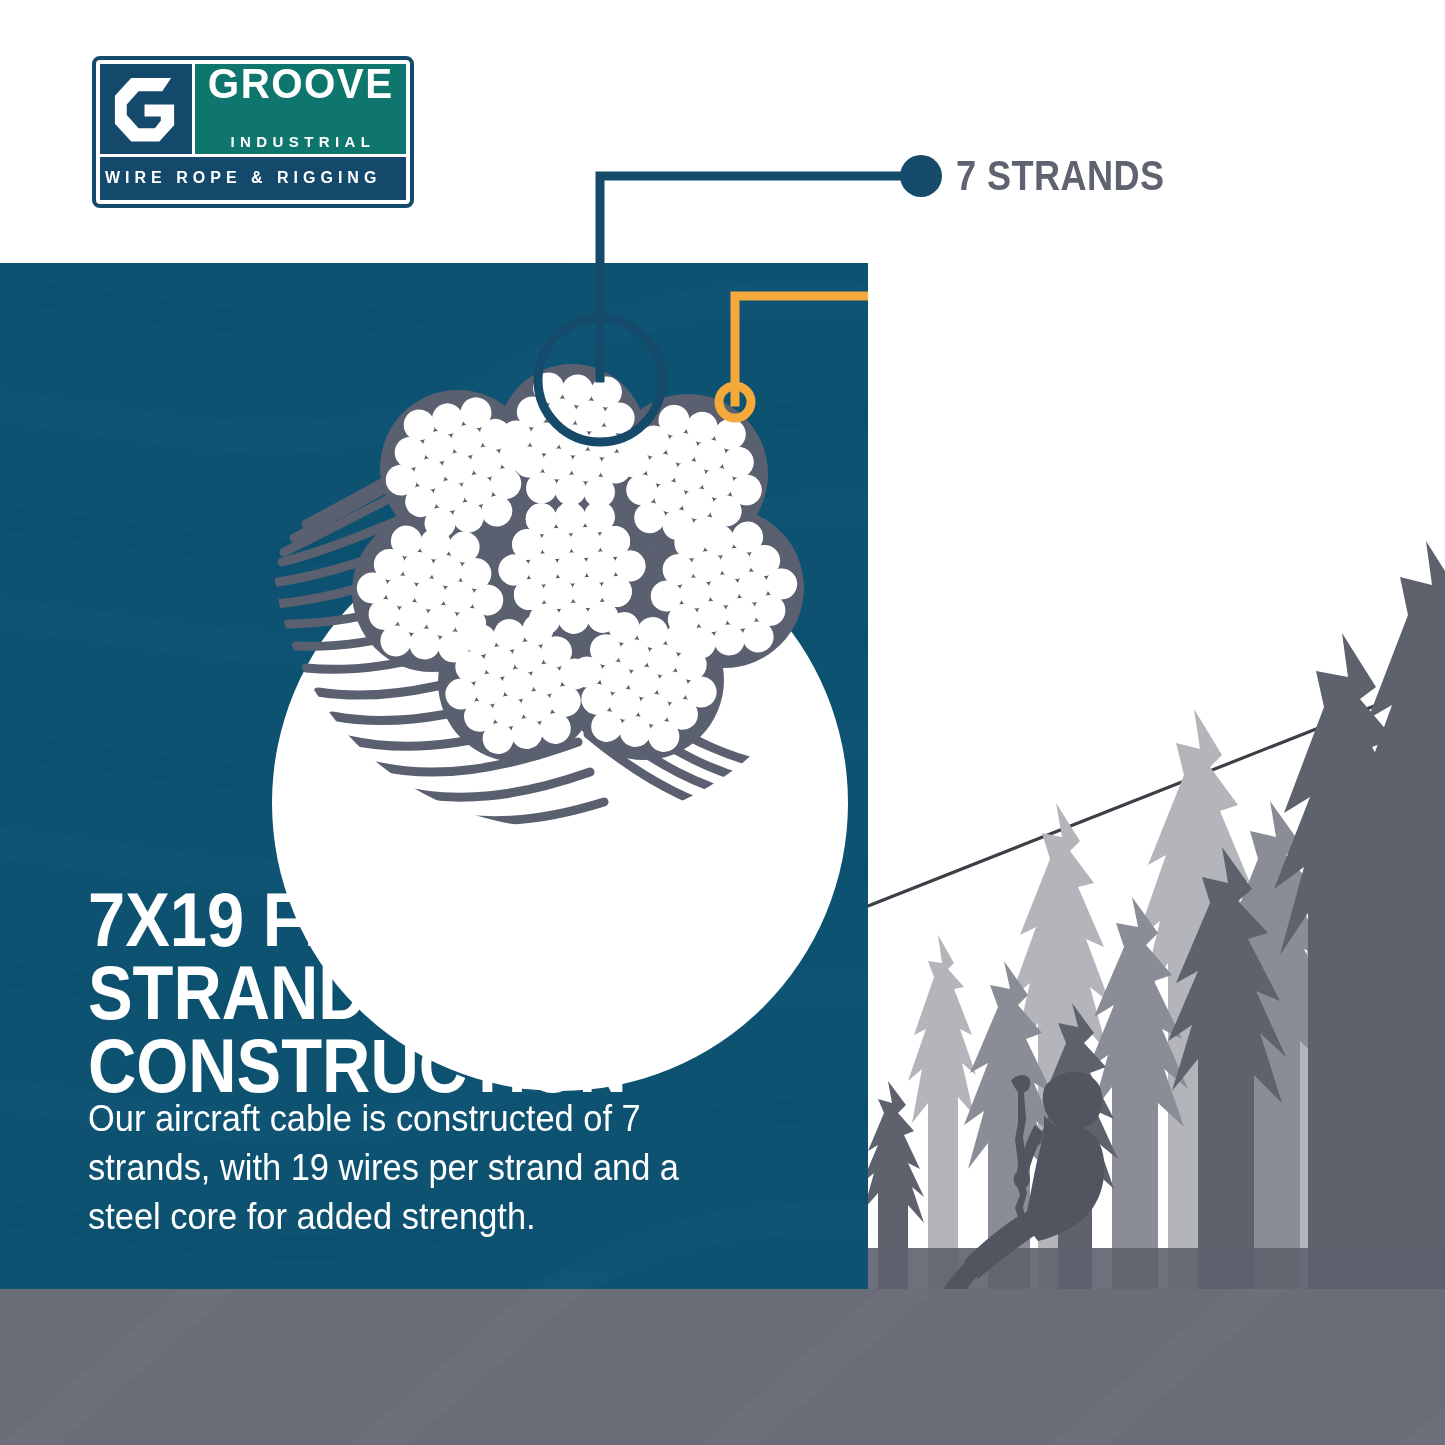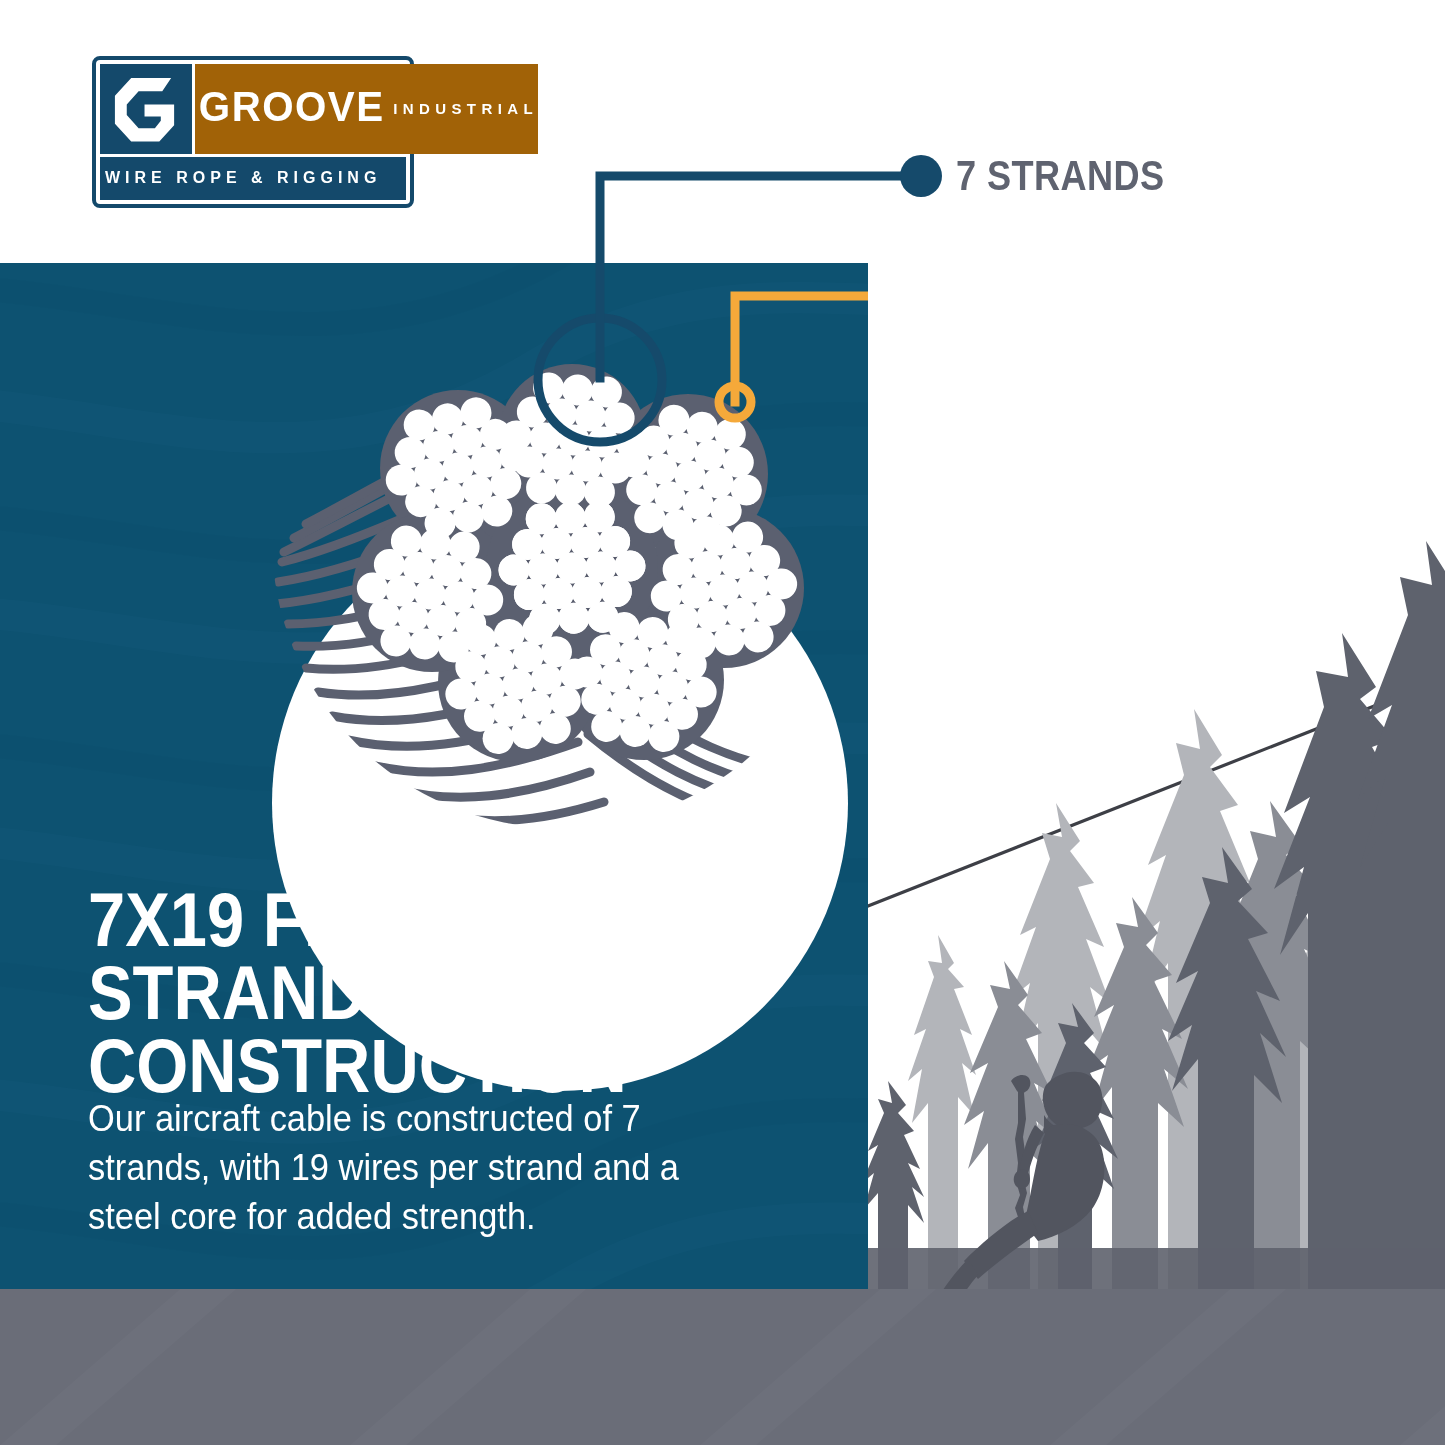--- a/index.html
+++ b/index.html
@@ -42,24 +42,25 @@
   }
   .logo-mark {
     flex: 0 0 30%;
     background: #14496b;
     display: flex;
     align-items: center;
     justify-content: center;
   }
   .logo-words {
     flex: 1;
-    background: #a16207;
+    background: #0f766e;
     display: flex;
+    flex-direction: column;
     align-items: center;
-    justify-content: flex-end;
+    justify-content: space-between;
     padding-bottom: 3px;
   }
   .logo-groove {
     color: #ffffff;
     font-family: "Liberation Sans Narrow", "Liberation Sans", sans-serif;
     font-weight: bold;
     font-size: 42px;
     letter-spacing: 1.5px;
     line-height: 0.95;
     transform: scaleX(0.96);

